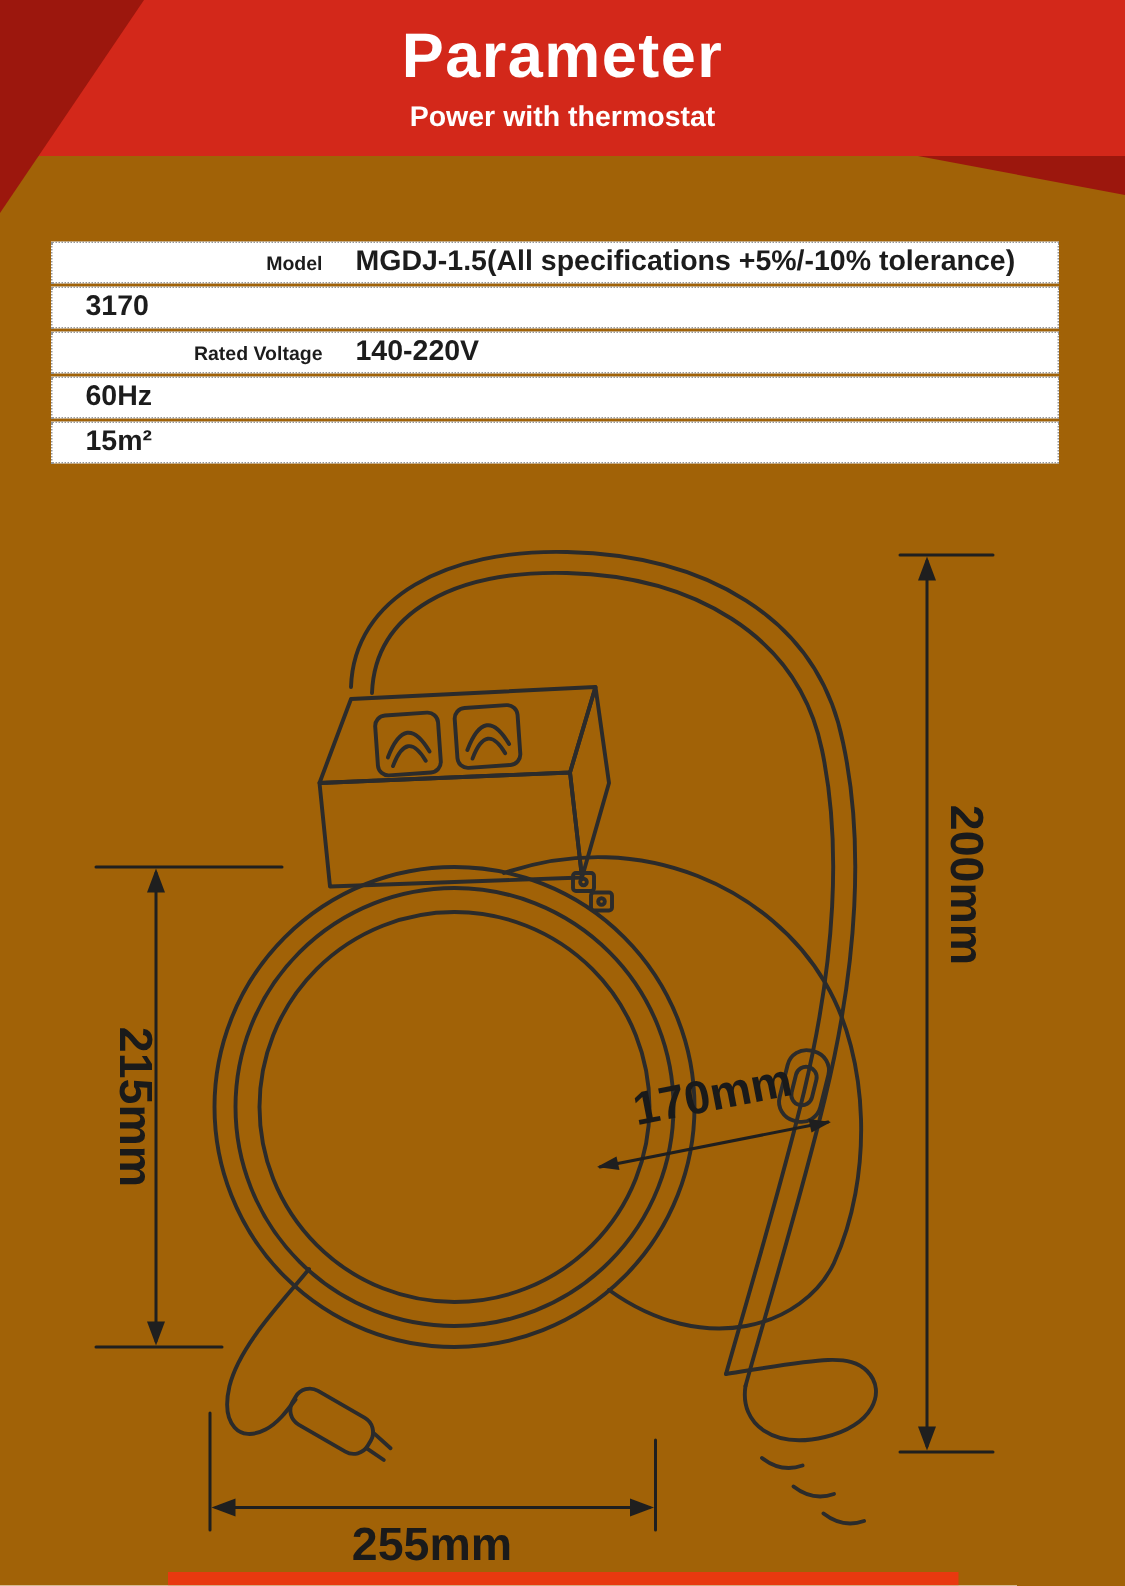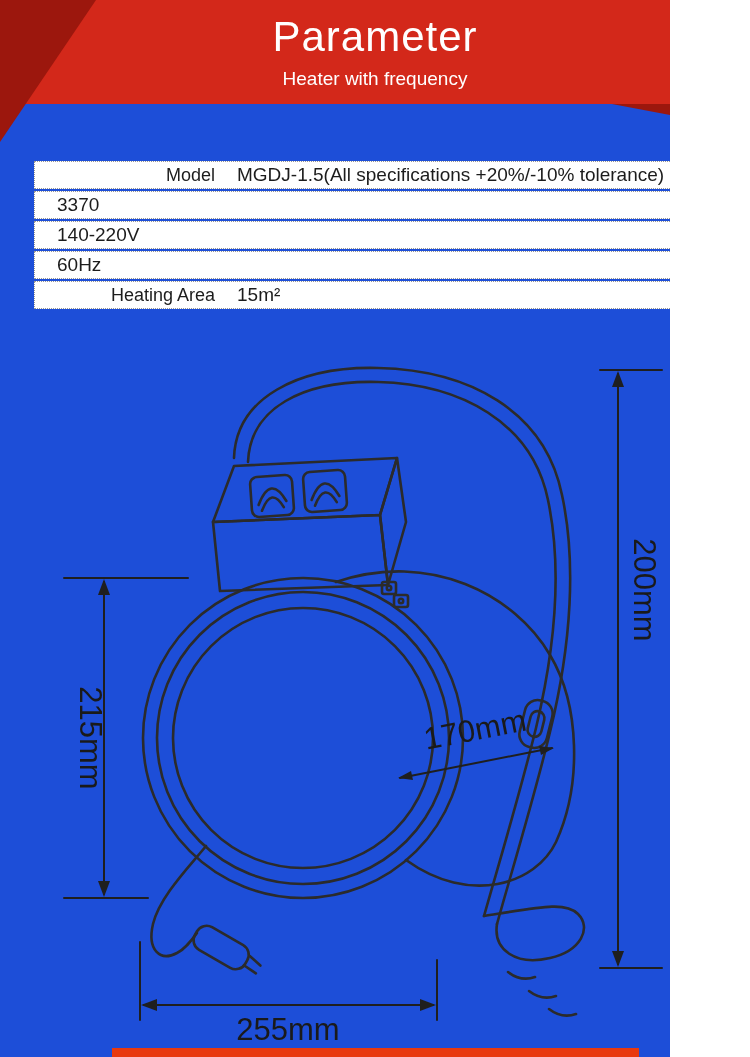--- a/index.html
+++ b/index.html
@@ -1,71 +1,71 @@
 <!DOCTYPE html>
 <html><head>
 <meta charset="utf-8">
 <style>
   html,body{margin:0;padding:0;background:#fff;}
-  .page{position:relative;width:670px;height:1057px;background:#1d4ed8;overflow:hidden;
-        font-family:"Liberation Sans",sans-serif;}
+  .page{position:relative;width:750px;height:1057px;background:#a16207;overflow:hidden;
+        font-family:"Liberation Sans",sans-serif;font-weight:bold;}
 
   
   .banner{position:absolute;top:0;left:0;width:750px;height:104px;background:#d3281a;z-index:1;}
   .tri-left{position:absolute;top:0;left:0;width:96px;height:142px;background:#9c170d;
             clip-path:polygon(0 0,100% 0,0 100%);z-index:2;}
   .tri-right{position:absolute;top:104px;left:612px;width:138px;height:26px;background:#9c170d;
              clip-path:polygon(0 0,100% 0,100% 100%);z-index:1;}
   .banner-inner{position:absolute;top:0;left:0;width:750px;height:104px;z-index:3;
                 display:flex;flex-direction:column;align-items:center;justify-content:center;color:#fff;}
   .title{font-size:42px;line-height:1.1;letter-spacing:1px;}
   .subtitle{font-size:19px;margin-top:7px;}
 
   
   .spec-table{position:absolute;left:34px;top:161px;width:672px;z-index:2;}
   .spec-row{display:flex;align-items:center;border:1px dotted #979797;margin-bottom:2px;height:26px;background:#fff;}
-  .spec-label{flex:0 0 180px;text-align:right;font-size:18px;color:#1c1c1c;white-space:nowrap;}
+  .spec-label{flex:0 0 180px;text-align:right;font-size:13px;color:#1c1c1c;white-space:nowrap;}
   .spec-value{margin-left:22px;font-size:19px;color:#1c1c1c;white-space:nowrap;}
 
   
   .diagram{position:absolute;left:0;top:350px;width:750px;height:700px;z-index:1;}
   .dim-text{font-family:"Liberation Sans",sans-serif;fill:#1a1a1a;}
 
   
   .bottom-bar{position:absolute;left:112px;top:1048px;width:527px;height:9px;background:#e8390f;z-index:4;}
 </style>
 </head>
 <body>
 
 <div class="page">
 
   <div class="banner"></div>
   <div class="tri-left"></div>
   <div class="tri-right"></div>
   <div class="banner-inner">
     <div class="title">Parameter</div>
-    <div class="subtitle">Heater with frequency</div>
+    <div class="subtitle">Power with thermostat</div>
   </div>
 
   <div class="spec-table">
     <div class="spec-row">
       <div class="spec-label">Model</div>
-      <div class="spec-value">MGDJ-1.5(All specifications +20%/-10% tolerance)</div>
+      <div class="spec-value">MGDJ-1.5(All specifications +5%/-10% tolerance)</div>
     </div>
     <div class="spec-row">
-      <div class="spec-value">3370</div>
+      <div class="spec-value">3170</div>
     </div>
     <div class="spec-row">
+      <div class="spec-label">Rated Voltage</div>
       <div class="spec-value">140-220V</div>
     </div>
     <div class="spec-row">
       <div class="spec-value">60Hz</div>
     </div>
     <div class="spec-row">
-      <div class="spec-label">Heating Area</div>
       <div class="spec-value">15m²</div>
     </div>
   </div>
 
   <svg class="diagram" viewBox="0 0 750 700">
 
     <g stroke="#2b2b2b" stroke-width="2.6" fill="none" stroke-linecap="round" stroke-linejoin="round">
 
       <path d="M 336 232 C 430 200, 515 245, 550 305 C 580 355, 582 435, 556 492 C 536 534, 470 556, 406 510"></path>
 

